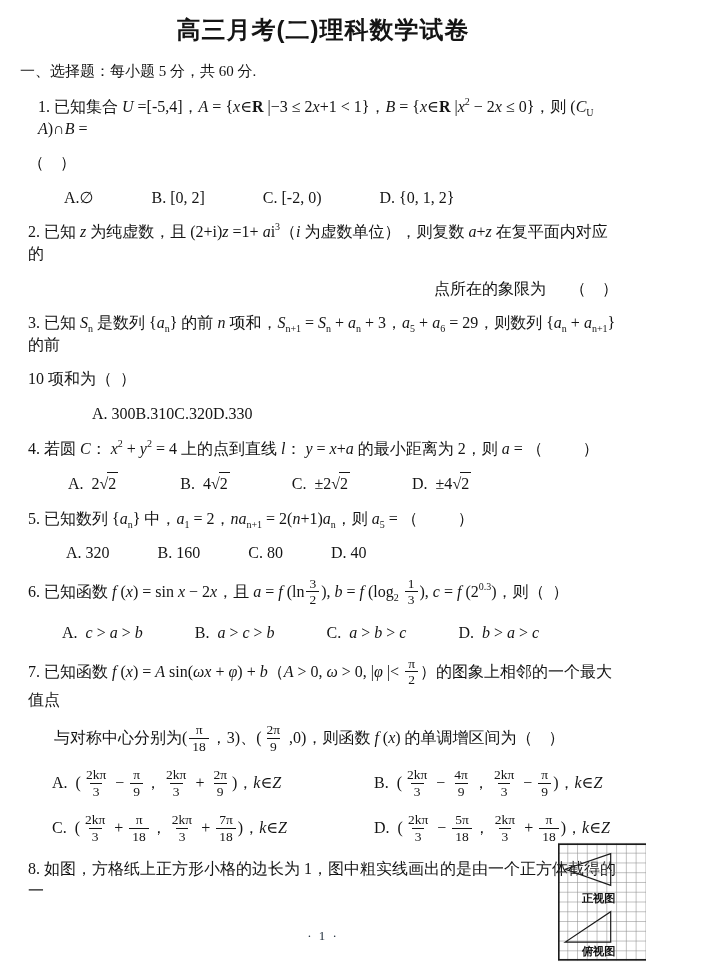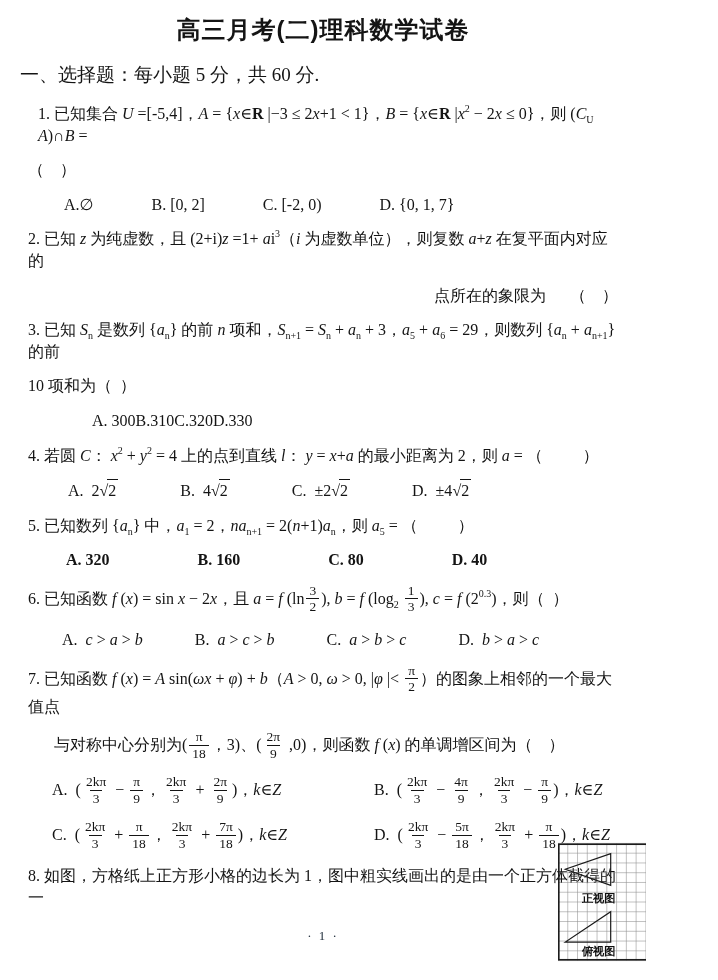--- a/index.html
+++ b/index.html
@@ -11,21 +11,21 @@
   }
   .page{
     position:relative;width:646px;height:980px;
     box-sizing:border-box;padding:10px 20px 0 20px;overflow:hidden;border-radius:17px;
   }
   .title{
     text-align:center;font-size:24px;font-weight:700;
     font-family:"Liberation Sans","DejaVu Sans",sans-serif;
     margin:4px 0 16px 0;letter-spacing:1px;
   }
-  .section-header{font-size:19px;margin:0 0 15px 0;white-space:pre-wrap;}
+  .section-header{font-size:15px;margin:0 0 15px 0;white-space:pre-wrap;}
   .q{margin:8px;}
   .line{
     font-size:16px;line-height:1.35;margin:0 0 13px 0;
     white-space:pre-wrap;min-height:21px;
   }
   .opts{display:flex;align-items:flex-start;flex-wrap:nowrap;}
   .opt{white-space:pre-wrap;flex:0 0 auto;}
   .opts.two .opt{flex:0 0 322px;}
   .rm{}
   .it{font-style:italic;}
@@ -54,38 +54,38 @@
 <body>
 
 <div class="page">
   <h1 class="title">高三月考(二)理科数学试卷</h1>
   <div class="section-header">一、选择题：每小题 5 分，共 60 分.</div>
 
   <div>
       <div class="q">
         <div class="line" style="padding-left: 10px;"><span class="rm">1. 已知集合 </span><span class="it">U</span><span class="rm"> =[-5,4]，</span><span class="it">A</span><span class="rm"> = {</span><span class="it">x</span><span class="rm">∈</span><span class="bb">R</span><span class="rm"> |−3 ≤ 2</span><span class="it">x</span><span class="rm">+1 &lt; 1}，</span><span class="it">B</span><span class="rm"> = {</span><span class="it">x</span><span class="rm">∈</span><span class="bb">R</span><span class="rm"> |</span><span class="it">x</span><span class="ss sup">2</span><span class="rm"> − 2</span><span class="it">x</span><span class="rm"> ≤ 0}，则 (</span><span class="it">C</span><span class="ss sub">U</span><span class="rm"> </span><span class="it">A</span><span class="rm">)∩</span><span class="it">B</span><span class="rm"> =</span></div>
         <div class="line" style="padding-left: 0px;"><span class="rm">（    ）</span></div>
-        <div class="line opts" style="padding-left: 36px; column-gap: 58px;"><span class="opt"><span class="rm">A.∅</span></span><span class="opt"><span class="rm">B. [0, 2]</span></span><span class="opt"><span class="rm">C. [-2, 0)</span></span><span class="opt"><span class="rm">D. {0, 1, 7}</span></span></div>
+        <div class="line opts" style="padding-left: 36px; column-gap: 58px;"><span class="opt"><span class="rm">A.∅</span></span><span class="opt"><span class="rm">B. [0, 2]</span></span><span class="opt"><span class="rm">C. [-2, 0)</span></span><span class="opt"><span class="rm">D. {0, 1, 2}</span></span></div>
       </div>
       <div class="q">
         <div class="line" style="padding-left: 0px;"><span class="rm">2. 已知 </span><span class="it">z</span><span class="rm"> 为纯虚数，且 (2+i)</span><span class="it">z</span><span class="rm"> =1+ </span><span class="it">a</span><span class="rm">i</span><span class="ss sup">3</span><span class="rm">（</span><span class="it">i</span><span class="rm"> 为虚数单位），则复数 </span><span class="it">a</span><span class="rm">+</span><span class="it">z</span><span class="rm"> 在复平面内对应的</span></div>
         <div class="line" style="padding-left: 0px; text-align: right;"><span class="rm">点所在的象限为      （    ）</span></div>
       </div>
       <div class="q">
         <div class="line" style="padding-left: 0px;"><span class="rm">3. 已知 </span><span class="it">S</span><span class="ss sub">n</span><span class="rm"> 是数列 {</span><span class="it">a</span><span class="ss sub">n</span><span class="rm">} 的前 </span><span class="it">n</span><span class="rm"> 项和，</span><span class="it">S</span><span class="ss sub">n+1</span><span class="rm"> = </span><span class="it">S</span><span class="ss sub">n</span><span class="rm"> + </span><span class="it">a</span><span class="ss sub">n</span><span class="rm"> + 3，</span><span class="it">a</span><span class="ss sub">5</span><span class="rm"> + </span><span class="it">a</span><span class="ss sub">6</span><span class="rm"> = 29，则数列 {</span><span class="it">a</span><span class="ss sub">n</span><span class="rm"> + </span><span class="it">a</span><span class="ss sub">n+1</span><span class="rm">} 的前</span></div>
         <div class="line" style="padding-left: 0px;"><span class="rm">10 项和为（  ）</span></div>
         <div class="line opts" style="padding-left: 64px; "><span class="opt"><span class="rm">A. 300</span></span><span class="opt"><span class="rm">B.310</span></span><span class="opt"><span class="rm">C.320</span></span><span class="opt"><span class="rm">D.330</span></span></div>
       </div>
       <div class="q">
         <div class="line" style="padding-left: 0px;"><span class="rm">4. 若圆 </span><span class="it">C</span><span class="rm">： </span><span class="it">x</span><span class="ss sup">2</span><span class="rm"> + </span><span class="it">y</span><span class="ss sup">2</span><span class="rm"> = 4 上的点到直线 </span><span class="it">l</span><span class="rm">： </span><span class="it">y</span><span class="rm"> = </span><span class="it">x</span><span class="rm">+</span><span class="it">a</span><span class="rm"> 的最小距离为 2，则 </span><span class="it">a</span><span class="rm"> = （          ）</span></div>
         <div class="line opts" style="padding-left: 40px; column-gap: 62px;"><span class="opt"><span class="rm">A.  2</span><span class="sqrt"><span class="rad">√</span><span class="rdc">2</span></span></span><span class="opt"><span class="rm">B.  4</span><span class="sqrt"><span class="rad">√</span><span class="rdc">2</span></span></span><span class="opt"><span class="rm">C.  ±2</span><span class="sqrt"><span class="rad">√</span><span class="rdc">2</span></span></span><span class="opt"><span class="rm">D.  ±4</span><span class="sqrt"><span class="rad">√</span><span class="rdc">2</span></span></span></div>
       </div>
       <div class="q">
         <div class="line" style="padding-left: 0px;"><span class="rm">5. 已知数列 {</span><span class="it">a</span><span class="ss sub">n</span><span class="rm">} 中，</span><span class="it">a</span><span class="ss sub">1</span><span class="rm"> = 2，</span><span class="it">na</span><span class="ss sub">n+1</span><span class="rm"> = 2(</span><span class="it">n</span><span class="rm">+1)</span><span class="it">a</span><span class="ss sub">n</span><span class="rm">，则 </span><span class="it">a</span><span class="ss sub">5</span><span class="rm"> = （          ）</span></div>
-        <div class="line opts" style="padding-left: 38px; column-gap: 88px; font-weight: bold;"><span class="opt"><span class="rm">A. 320</span></span><span class="opt"><span class="rm">B. 160</span></span><span class="opt"><span class="rm">C. 80</span></span><span class="opt"><span class="rm">D. 40</span></span></div>
+        <div class="line opts" style="padding-left: 38px; column-gap: 48px;"><span class="opt"><span class="rm">A. 320</span></span><span class="opt"><span class="rm">B. 160</span></span><span class="opt"><span class="rm">C. 80</span></span><span class="opt"><span class="rm">D. 40</span></span></div>
       </div>
       <div class="q">
         <div class="line" style="padding-left: 0px;"><span class="rm">6. 已知函数 </span><span class="it">f</span><span class="rm"> (</span><span class="it">x</span><span class="rm">) = sin </span><span class="it">x</span><span class="rm"> − 2</span><span class="it">x</span><span class="rm">，且 </span><span class="it">a</span><span class="rm"> = </span><span class="it">f</span><span class="rm"> (ln</span><span class="frac"><span class="num">3</span><span class="den">2</span></span><span class="rm">), </span><span class="it">b</span><span class="rm"> = </span><span class="it">f</span><span class="rm"> (log</span><span class="ss sub">2</span><span class="rm"> </span><span class="frac"><span class="num">1</span><span class="den">3</span></span><span class="rm">), </span><span class="it">c</span><span class="rm"> = </span><span class="it">f</span><span class="rm"> (2</span><span class="ss sup">0.3</span><span class="rm">)，则（  ）</span></div>
         <div class="line opts" style="padding-left: 34px; column-gap: 52px;"><span class="opt"><span class="rm">A.  </span><span class="it">c</span><span class="rm"> &gt; </span><span class="it">a</span><span class="rm"> &gt; </span><span class="it">b</span></span><span class="opt"><span class="rm">B.  </span><span class="it">a</span><span class="rm"> &gt; </span><span class="it">c</span><span class="rm"> &gt; </span><span class="it">b</span></span><span class="opt"><span class="rm">C.  </span><span class="it">a</span><span class="rm"> &gt; </span><span class="it">b</span><span class="rm"> &gt; </span><span class="it">c</span></span><span class="opt"><span class="rm">D.  </span><span class="it">b</span><span class="rm"> &gt; </span><span class="it">a</span><span class="rm"> &gt; </span><span class="it">c</span></span></div>
       </div>
       <div class="q">
         <div class="line" style="padding-left: 0px;"><span class="rm">7. 已知函数 </span><span class="it">f</span><span class="rm"> (</span><span class="it">x</span><span class="rm">) = </span><span class="it">A</span><span class="rm"> sin(</span><span class="it">ωx</span><span class="rm"> + </span><span class="it">φ</span><span class="rm">) + </span><span class="it">b</span><span class="rm">（</span><span class="it">A</span><span class="rm"> &gt; 0, </span><span class="it">ω</span><span class="rm"> &gt; 0, |</span><span class="it">φ</span><span class="rm"> |&lt; </span><span class="frac"><span class="num">π</span><span class="den">2</span></span><span class="rm">）的图象上相邻的一个最大值点</span></div>
         <div class="line" style="padding-left: 26px;"><span class="rm">与对称中心分别为(</span><span class="frac"><span class="num">π</span><span class="den">18</span></span><span class="rm">，3)、(</span><span class="frac"><span class="num">2π</span><span class="den">9</span></span><span class="rm"> ,0)，则函数 </span><span class="it">f</span><span class="rm"> (</span><span class="it">x</span><span class="rm">) 的单调增区间为（    ）</span></div>
         <div class="line opts two" style="padding-left: 24px; column-gap: 0px;"><span class="opt"><span class="rm">A.  (</span><span class="frac"><span class="num">2kπ</span><span class="den">3</span></span><span class="rm"> − </span><span class="frac"><span class="num">π</span><span class="den">9</span></span><span class="rm">，</span><span class="frac"><span class="num">2kπ</span><span class="den">3</span></span><span class="rm"> + </span><span class="frac"><span class="num">2π</span><span class="den">9</span></span><span class="rm">)，</span><span class="it">k</span><span class="rm">∈</span><span class="it">Z</span></span><span class="opt"><span class="rm">B.  (</span><span class="frac"><span class="num">2kπ</span><span class="den">3</span></span><span class="rm"> − </span><span class="frac"><span class="num">4π</span><span class="den">9</span></span><span class="rm">，</span><span class="frac"><span class="num">2kπ</span><span class="den">3</span></span><span class="rm"> − </span><span class="frac"><span class="num">π</span><span class="den">9</span></span><span class="rm">)，</span><span class="it">k</span><span class="rm">∈</span><span class="it">Z</span></span></div>
         <div class="line opts two" style="padding-left: 24px; column-gap: 0px;"><span class="opt"><span class="rm">C.  (</span><span class="frac"><span class="num">2kπ</span><span class="den">3</span></span><span class="rm"> + </span><span class="frac"><span class="num">π</span><span class="den">18</span></span><span class="rm">，</span><span class="frac"><span class="num">2kπ</span><span class="den">3</span></span><span class="rm"> + </span><span class="frac"><span class="num">7π</span><span class="den">18</span></span><span class="rm">)，</span><span class="it">k</span><span class="rm">∈</span><span class="it">Z</span></span><span class="opt"><span class="rm">D.  (</span><span class="frac"><span class="num">2kπ</span><span class="den">3</span></span><span class="rm"> − </span><span class="frac"><span class="num">5π</span><span class="den">18</span></span><span class="rm">，</span><span class="frac"><span class="num">2kπ</span><span class="den">3</span></span><span class="rm"> + </span><span class="frac"><span class="num">π</span><span class="den">18</span></span><span class="rm">)，</span><span class="it">k</span><span class="rm">∈</span><span class="it">Z</span></span></div>

